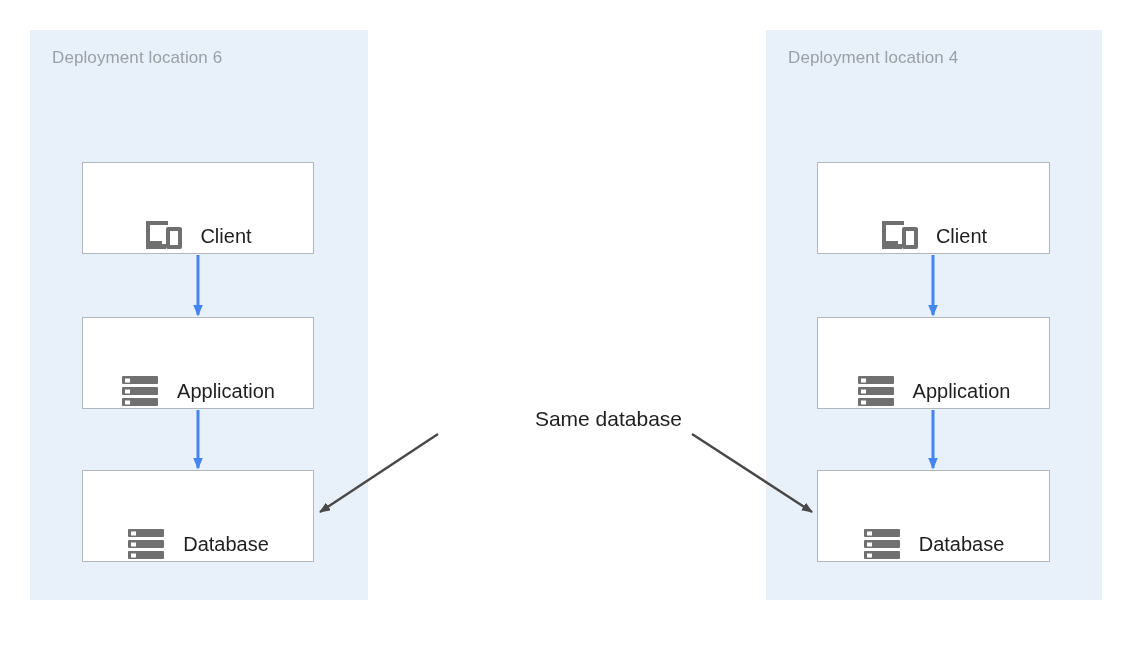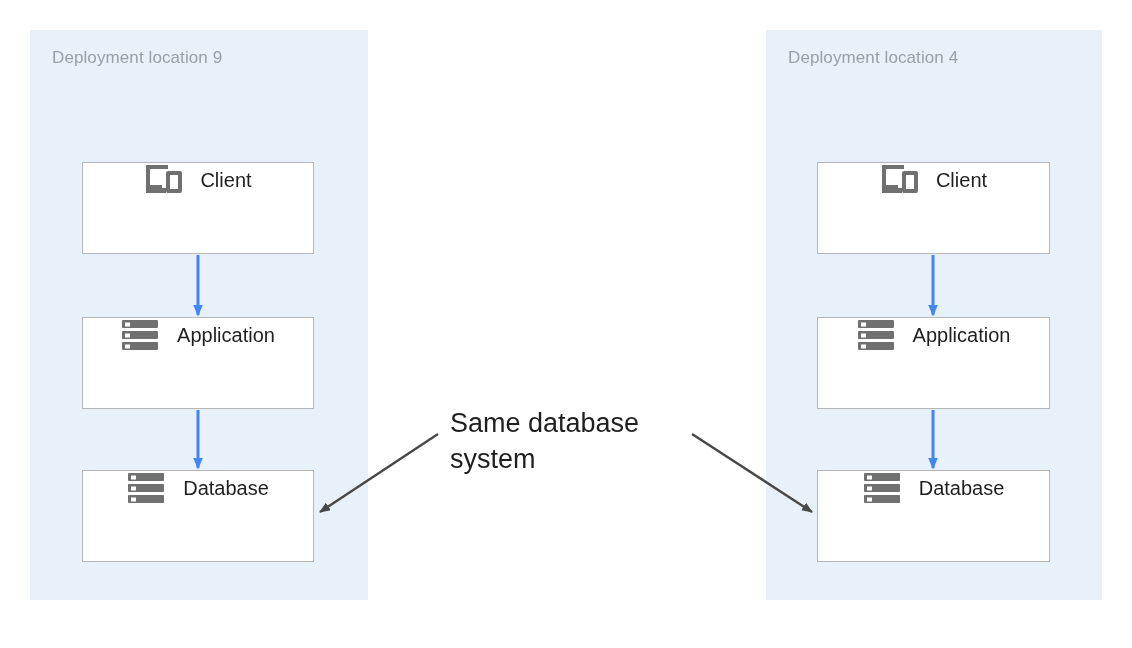--- a/index.html
+++ b/index.html
@@ -42,21 +42,21 @@
     white-space: nowrap;
   }
 
   
   .node {
     position: absolute;
     background: #ffffff;
     border: 1px solid #b3b6bb;
     box-sizing: border-box;
     display: flex;
-    align-items: flex-start;
+    align-items: flex-end;
     justify-content: center;
   }
   .node-inner {
     display: flex;
     align-items: center;
     gap: 18px;
   }
   .node-label {
     font-size: 20px;
     color: #1f1f1f;
@@ -87,33 +87,33 @@
     height: 648px;
     pointer-events: none;
   }
 
   
   .annotation {
     position: absolute;
     left: 450px;
     top: 405px;
     width: 232px;
-    text-align: left;
-    font-size: 27px;
+    text-align: right;
+    font-size: 21px;
     line-height: 1.35;
     color: #1f1f1f;
   }
 </style>
 </head>
 <body>
 
 <div id="canvas">
 
   <div class="zone zone-1">
-    <span class="zone-label">Deployment location 9</span>
+    <span class="zone-label">Deployment location 6</span>
   </div>
 
   <div class="zone zone-2">
     <span class="zone-label">Deployment location 4</span>
   </div>
 
   <svg id="connectors" viewBox="0 0 1132 648" xmlns="http://www.w3.org/2000/svg">
     <defs>
       <marker id="blueHead" viewBox="0 0 12 10" refX="10.5" refY="5" markerWidth="12" markerHeight="10" orient="auto-start-reverse" markerUnits="userSpaceOnUse">
         <path d="M0,0 L12,5 L0,10 z" fill="#4285f4"></path>
@@ -206,16 +206,15 @@
         <rect fill="#ffffff" x="4" y="15.5" width="5" height="4"></rect>
         <rect fill="#707070" x="1" y="24" width="36" height="8" rx="1"></rect>
         <rect fill="#ffffff" x="4" y="26.5" width="5" height="4"></rect>
       </svg>
       <span class="node-label">Database</span>
     </div>
   </div>
 
   <div class="annotation">
     <div>Same database</div>
-    <div>system</div>
   </div>
 
 </div>
 
 </body></html>

